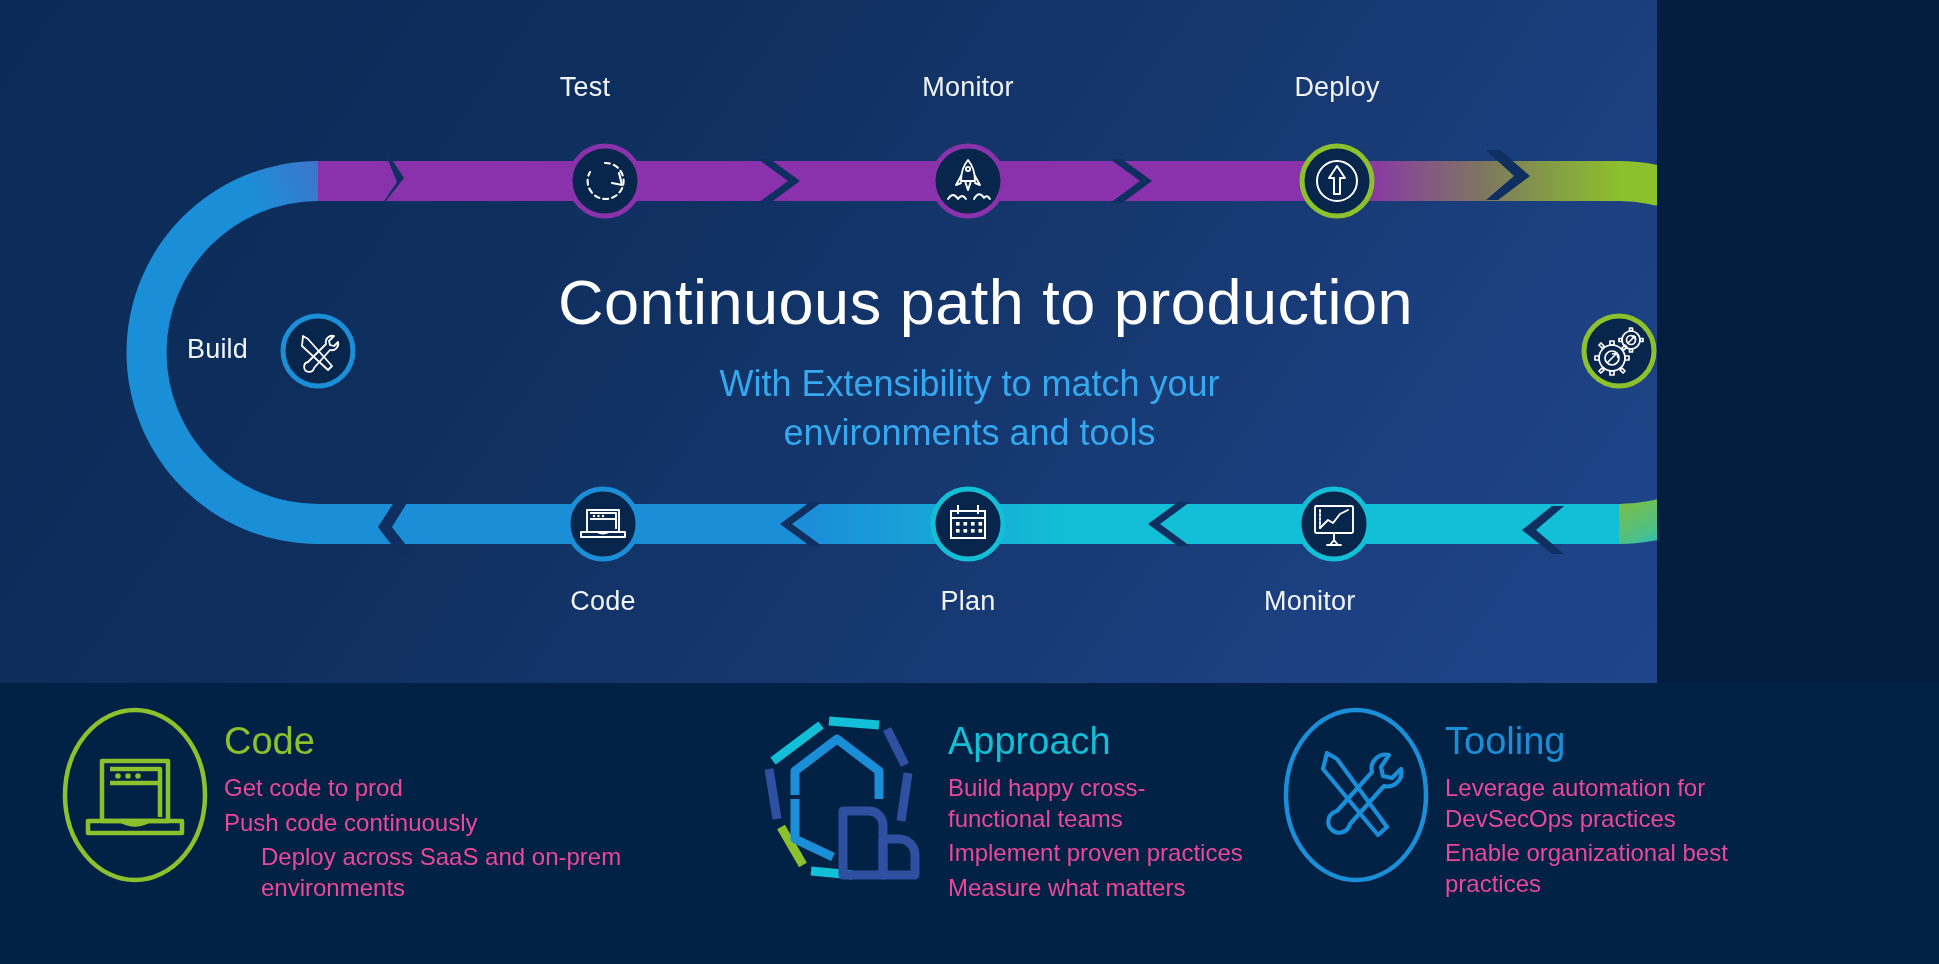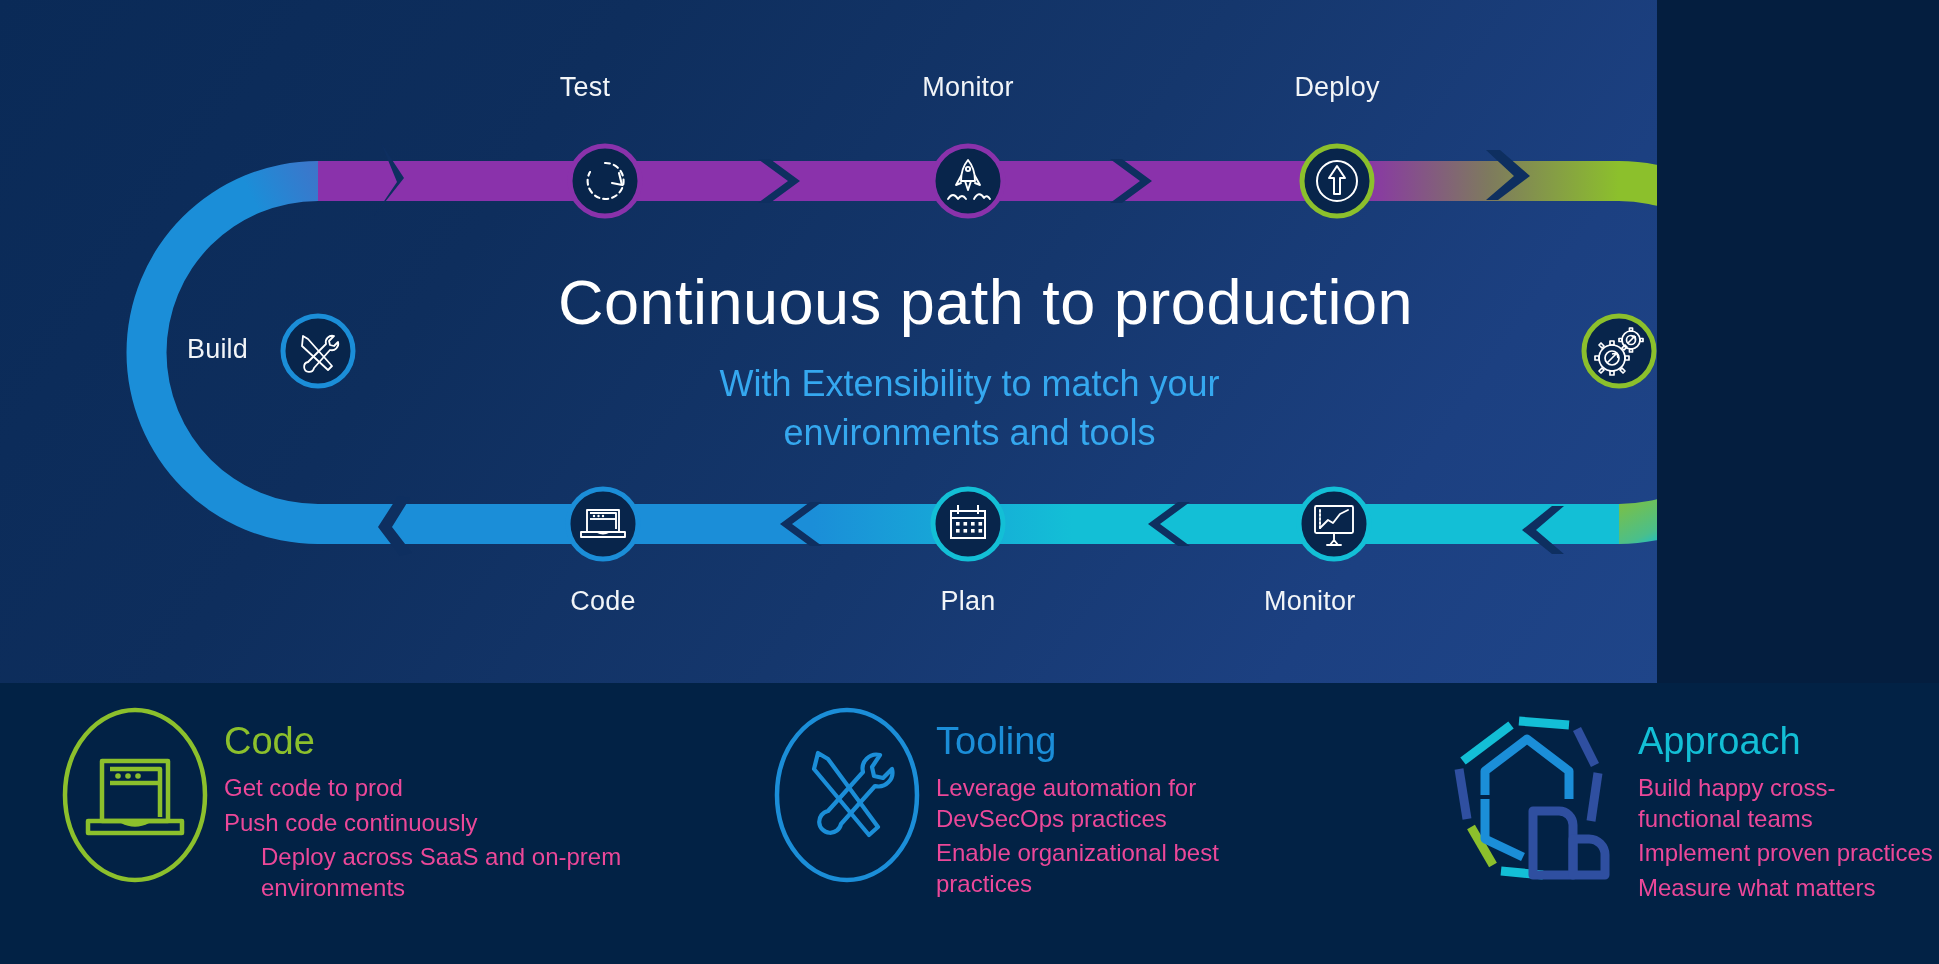--- a/index.html
+++ b/index.html
@@ -262,61 +262,61 @@
           </svg>
         </div>
         <div class="card-text">
           <div class="card-title" style="color:#8cc02c;">Code</div>
           <div class="card-line">Get code to prod</div>
           <div class="card-line">Push code continuously</div>
           <div class="card-line" style="max-width:400px;margin-left:37px;">Deploy across SaaS and on-prem environments</div>
         </div>
       </div>
 
+      <div class="card card-3">
+        <div class="card-icon">
+          <svg width="190" height="192" viewBox="0 0 190 192">
+            <g fill="none" stroke-width="9" stroke-linecap="butt">
+
+              <path d="M 22 120 L 14 70" stroke="#2f4fa0"></path>
+              <path d="M 18 62 L 66 26" stroke="#13bfd6"></path>
+              <path d="M 74 22 L 124 26" stroke="#13bfd6"></path>
+              <path d="M 132 30 L 150 66" stroke="#2f4fa0"></path>
+              <path d="M 153 74 L 146 122" stroke="#2f4fa0"></path>
+              <path d="M 26 128 L 48 166" stroke="#8cc02c"></path>
+              <path d="M 56 172 L 98 176" stroke="#13bfd6"></path>
+
+              <path d="M 40 96 L 40 72 L 82 40 L 124 72 L 124 100" stroke="#1b8ed8" stroke-width="9" stroke-linejoin="round"></path>
+              <path d="M 40 100 L 40 140 L 78 158" stroke="#1b8ed8" stroke-width="9" stroke-linejoin="round"></path>
+
+              <path d="M 88 112 L 114 112 a 14 14 0 0 1 14 14 L 128 176 L 88 176 Z" stroke="#2f4fa0" stroke-width="9" stroke-linejoin="round"></path>
+              <path d="M 128 140 L 144 140 a 16 16 0 0 1 16 16 L 160 176 L 128 176 Z" stroke="#2f4fa0" stroke-width="9" stroke-linejoin="round"></path>
+            </g>
+          </svg>
+        </div>
+        <div class="card-text">
+          <div class="card-title" style="color:#13bfd6;">Approach</div>
+          <div class="card-line" style="max-width:290px;">Build happy cross-functional teams</div>
+          <div class="card-line">Implement proven practices</div>
+          <div class="card-line">Measure what matters</div>
+        </div>
+      </div>
+
       <div class="card card-2">
         <div class="card-icon">
           <svg width="170" height="192" viewBox="0 0 170 192">
             <ellipse cx="85" cy="96" rx="70" ry="85" fill="none" stroke="#1b8ed8" stroke-width="4.5"></ellipse>
             <g fill="none" stroke="#1b8ed8" stroke-width="4.2" stroke-linejoin="round" stroke-linecap="round">
               <path d="M 56 54 L 66 60 L 116 128 L 107 136 L 52 70 Z"></path>
               <path d="M 118 56 a 14 14 0 0 0 -17 17 L 66 112 a 11 11 0 1 0 13 13 L 113 87 a 14 14 0 0 0 17 -17 l -9 9 -9 -2 -2 -9 z"></path>
             </g>
           </svg>
         </div>
         <div class="card-text">
           <div class="card-title" style="color:#1b8ed8;">Tooling</div>
           <div class="card-line" style="max-width:300px;">Leverage automation for DevSecOps practices</div>
           <div class="card-line" style="max-width:300px;">Enable organizational best practices</div>
         </div>
       </div>
 
-      <div class="card card-3">
-        <div class="card-icon">
-          <svg width="190" height="192" viewBox="0 0 190 192">
-            <g fill="none" stroke-width="9" stroke-linecap="butt">
-
-              <path d="M 22 120 L 14 70" stroke="#2f4fa0"></path>
-              <path d="M 18 62 L 66 26" stroke="#13bfd6"></path>
-              <path d="M 74 22 L 124 26" stroke="#13bfd6"></path>
-              <path d="M 132 30 L 150 66" stroke="#2f4fa0"></path>
-              <path d="M 153 74 L 146 122" stroke="#2f4fa0"></path>
-              <path d="M 26 128 L 48 166" stroke="#8cc02c"></path>
-              <path d="M 56 172 L 98 176" stroke="#13bfd6"></path>
-
-              <path d="M 40 96 L 40 72 L 82 40 L 124 72 L 124 100" stroke="#1b8ed8" stroke-width="9" stroke-linejoin="round"></path>
-              <path d="M 40 100 L 40 140 L 78 158" stroke="#1b8ed8" stroke-width="9" stroke-linejoin="round"></path>
-
-              <path d="M 88 112 L 114 112 a 14 14 0 0 1 14 14 L 128 176 L 88 176 Z" stroke="#2f4fa0" stroke-width="9" stroke-linejoin="round"></path>
-              <path d="M 128 140 L 144 140 a 16 16 0 0 1 16 16 L 160 176 L 128 176 Z" stroke="#2f4fa0" stroke-width="9" stroke-linejoin="round"></path>
-            </g>
-          </svg>
-        </div>
-        <div class="card-text">
-          <div class="card-title" style="color:#13bfd6;">Approach</div>
-          <div class="card-line" style="max-width:290px;">Build happy cross-functional teams</div>
-          <div class="card-line">Implement proven practices</div>
-          <div class="card-line">Measure what matters</div>
-        </div>
-      </div>
-
     </div>
   </div>
 </div>
 
 </body></html>

